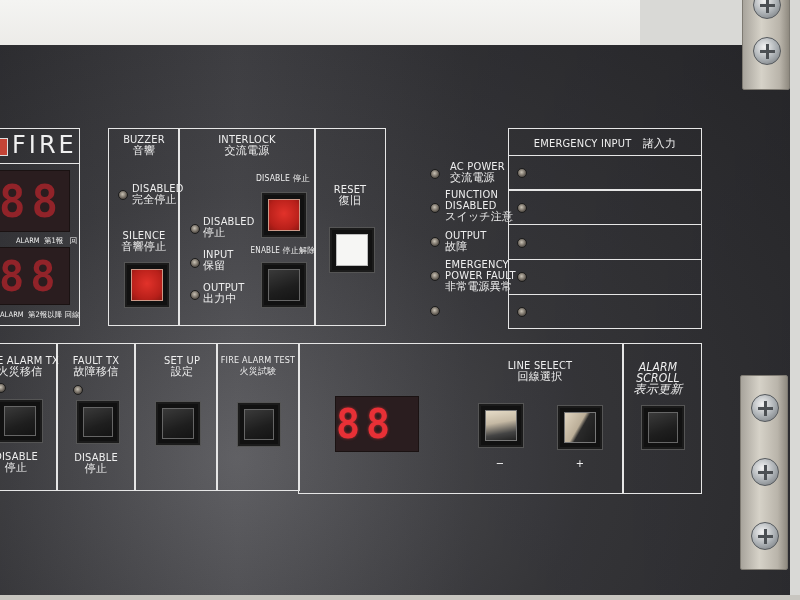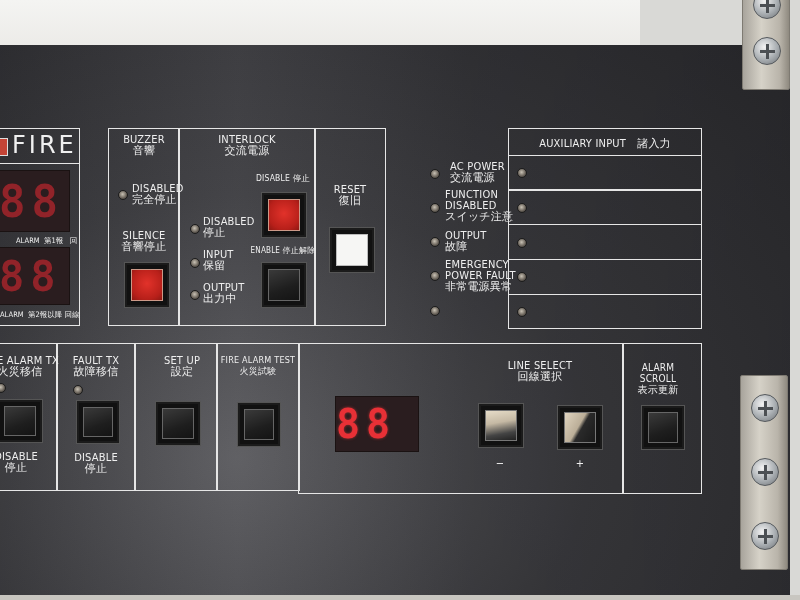--- a/index.html
+++ b/index.html
@@ -159,21 +159,21 @@
 </div>
 <div class="led" style="left:430px; top:271px;"></div>
 <div class="lbl lbl-left" style="left:445px; top:259px;">
   <div>EMERGENCY</div>
   <div>POWER FAULT</div>
   <div>非常電源異常</div>
 </div>
 <div class="led" style="left:430px; top:306px;"></div>
 
 <div class="box" style="left:508px; top:128px; width:194px; height:201px;"></div>
-<div class="lbl" style="left:508px; top:138px; width:194px;">AUXILIARY INPUT　諸入力</div>
+<div class="lbl" style="left:508px; top:138px; width:194px;">EMERGENCY INPUT　諸入力</div>
 <div class="box" style="left:508px; top:155px; width:194px; height:36px;"></div>
 <div class="box" style="left:508px; top:189px; width:194px; height:36px;"></div>
 <div class="box" style="left:508px; top:224px; width:194px; height:36px;"></div>
 <div class="box" style="left:508px; top:259px; width:194px; height:36px;"></div>
 <div class="box" style="left:508px; top:294px; width:194px; height:35px;"></div>
 <div class="led" style="left:517px; top:168px;"></div>
 <div class="led" style="left:517px; top:203px;"></div>
 <div class="led" style="left:517px; top:238px;"></div>
 <div class="led" style="left:517px; top:272px;"></div>
 <div class="led" style="left:517px; top:307px;"></div>
@@ -236,19 +236,19 @@
 </div>
 <div class="btn btn-glossy" style="left:479px; top:404px; width:44px; height:43px;">
     <div class="btn-face"></div>
   </div>
 <div class="btn btn-glossy2" style="left:558px; top:406px; width:44px; height:43px;">
     <div class="btn-face"></div>
   </div>
 <div class="lbl" style="left:490px; top:458px; width:20px; font-size:11px;">−</div>
 <div class="lbl" style="left:570px; top:458px; width:20px; font-size:11px;">+</div>
 
-<div class="lbl" style="left:622px; top:362px; width:72px; font-size:10px;">
+<div class="lbl" style="left:622px; top:362px; width:72px; font-size:12px;font-style:italic;">
   <div>ALARM SCROLL</div>
   <div>表示更新</div>
 </div>
 <div class="btn btn-black" style="left:642px; top:406px; width:42px; height:43px;">
     <div class="btn-face"></div>
   </div>
 
 </body></html>

